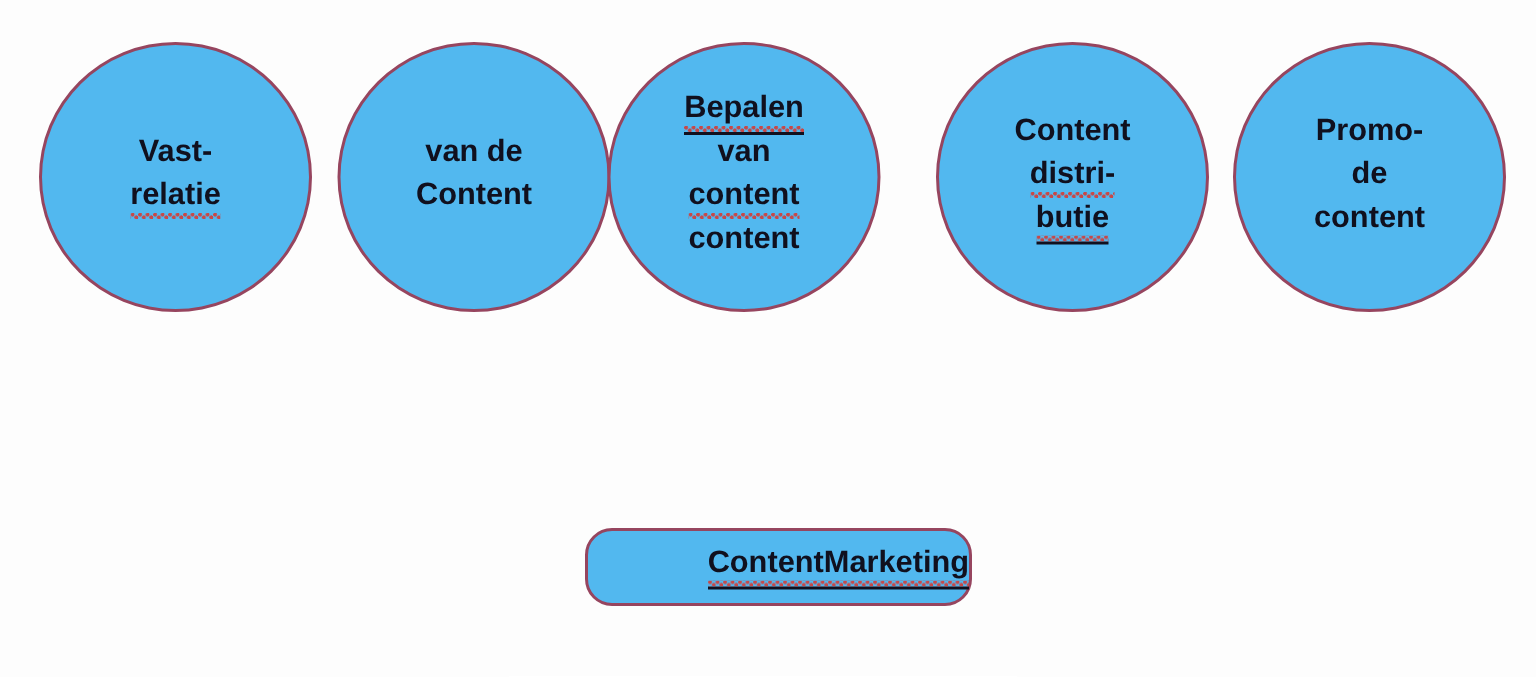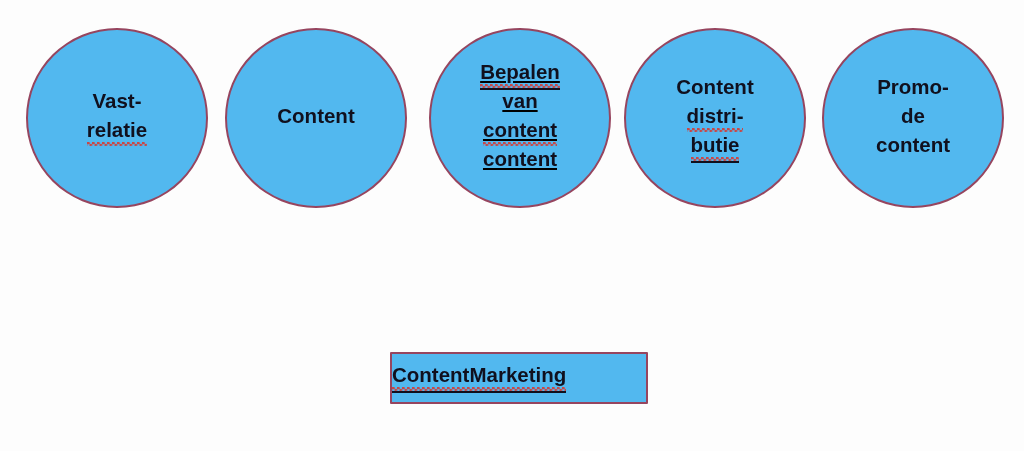--- a/index.html
+++ b/index.html
@@ -13,59 +13,62 @@
   .circle{
     position:absolute;top:28px;width:182px;height:180px;
     border-radius:50%;
     background:var(--fill,#52b8ef);
     border:2.5px solid var(--stroke,#96455f);
     box-sizing:border-box;
     display:flex;flex-direction:column;align-items:center;justify-content:center;
   }
   .circle:nth-child(1){left:26px;}
   .circle:nth-child(2){left:225px;}
-  .circle:nth-child(3){left:429px;text-decoration:underline;}
+  .circle:nth-child(3){left:405px;}
   .circle:nth-child(4){left:624px;}
   .circle:nth-child(5){left:822px;}
   .line{
     height:29px;display:flex;align-items:flex-start;justify-content:center;
     font-size:20.5px;font-weight:700;color:var(--ink,#10101e);
   }
   .word{display:inline-block;line-height:23px;white-space:nowrap;}
   .u{border-bottom:2.5px solid var(--ink,#10101e);}
   .sq::after{
     content:"";display:block;height:4px;margin-top:1px;
     background:
       radial-gradient(circle at 1.4px 1.1px, var(--squig,#c74848) 1.1px, rgba(0,0,0,0) 1.5px) 0 0/5px 4px repeat-x,
       radial-gradient(circle at 1.4px 2.9px, var(--squig,#c74848) 1.1px, rgba(0,0,0,0) 1.5px) 2.5px 0/5px 4px repeat-x;
   }
   .bottom-box{
     position:absolute;left:390px;top:352px;width:258px;height:52px;
     box-sizing:border-box;
     background:var(--fill,#52b8ef);
     border:2.5px solid var(--stroke,#96455f);
-    border-radius:1px;
-    display:flex;align-items:center;justify-content:flex-start;
+    border-radius:18px;
+    display:flex;align-items:center;justify-content:flex-end;
   }
   .bottom-box .word{font-size:20.5px;font-weight:700;color:var(--ink,#10101e);}
 </style>
 </head>
 <body>
 
 <div class="canvas">
   <div class="circles-row">
       <div class="circle">
         <div class="line">
           <span class="word">Vast-</span>
         </div>
         <div class="line">
           <span class="word sq">relatie</span>
         </div>
       </div>
       <div class="circle">
+        <div class="line">
+          <span class="word">van de</span>
+        </div>
         <div class="line">
           <span class="word">Content</span>
         </div>
       </div>
       <div class="circle">
         <div class="line">
           <span class="word u sq">Bepalen</span>
         </div>
         <div class="line">
           <span class="word">van</span>

